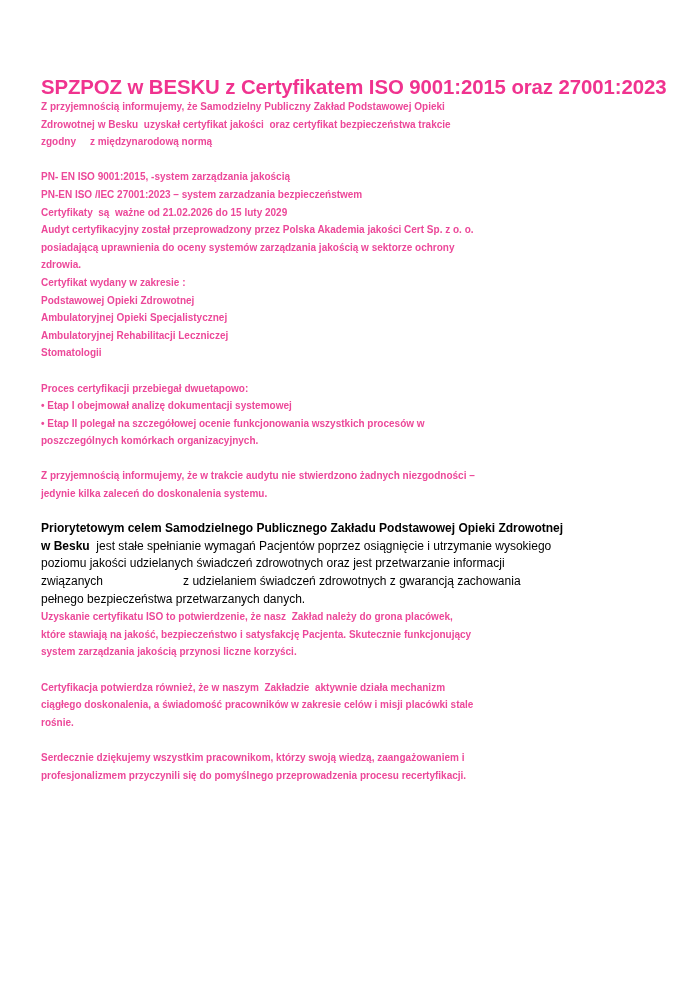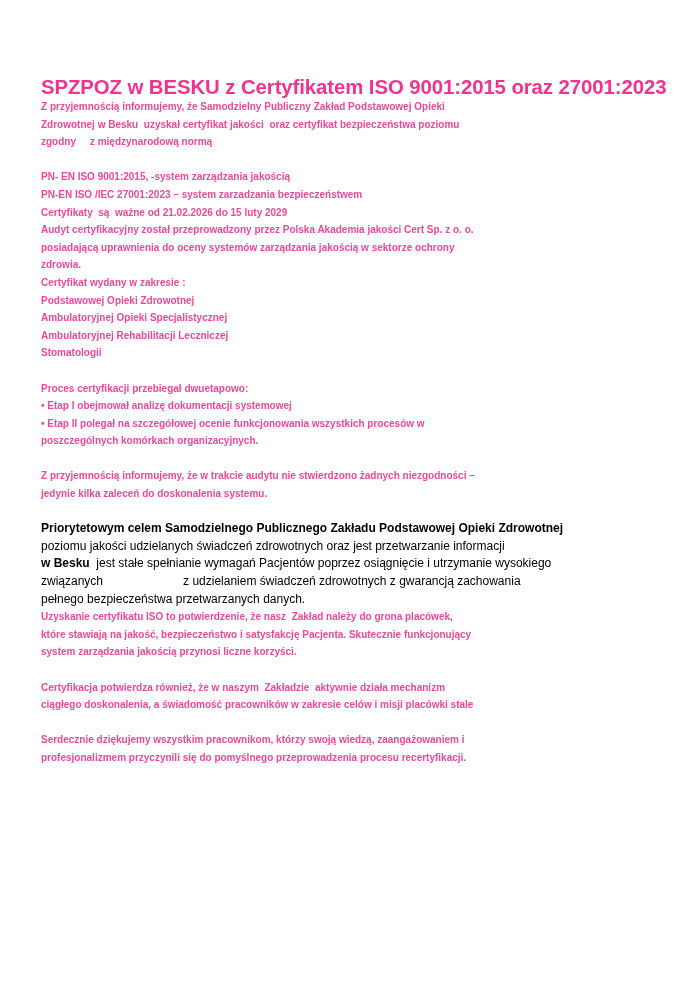--- a/index.html
+++ b/index.html
@@ -13,21 +13,21 @@
     .black b { font-weight: bold; }
   </style>
 </head>
 <body>
 
 <div class="page">
   <div class="title">SPZPOZ  w BESKU  z Certyfikatem ISO 9001:2015 oraz 27001:2023</div>
 
   <div class="gray">
     <span class="line">Z przyjemnością informujemy, że Samodzielny Publiczny Zakład Podstawowej Opieki</span>
-    <span class="line">Zdrowotnej w Besku  uzyskał certyfikat jakości  oraz certyfikat bezpieczeństwa poziomu</span>
+    <span class="line">Zdrowotnej w Besku  uzyskał certyfikat jakości  oraz certyfikat bezpieczeństwa trakcie</span>
     <span class="line">zgodny     z międzynarodową normą</span>
   </div>
 
   <div class="gap"></div>
 
   <div class="gray">
     <span class="line">PN- EN ISO 9001:2015, -system zarządzania jakością</span>
     <span class="line">PN-EN ISO /IEC 27001:2023 – system zarzadzania bezpieczeństwem</span>
     <span class="line">Certyfikaty  są  ważne od 21.02.2026 do 15 luty 2029</span>
     <span class="line">Audyt certyfikacyjny został przeprowadzony przez Polska Akademia jakości Cert Sp. z o. o.</span>
@@ -53,37 +53,38 @@
 
   <div class="gray">
     <span class="line">Z przyjemnością informujemy, że w trakcie audytu nie stwierdzono żadnych niezgodności –</span>
     <span class="line">jedynie kilka zaleceń do doskonalenia systemu.</span>
   </div>
 
   <div class="gap"></div>
 
   <div class="black">
     <span class="line"><b>Priorytetowym celem Samodzielnego Publicznego Zakładu Podstawowej Opieki Zdrowotnej</b></span>
+    <span class="line"><b>w Besku</b><span>  jest stałe spełnianie wymagań Pacjentów poprzez osiągnięcie i utrzymanie wysokiego</span></span>
     <span class="line">poziomu jakości udzielanych świadczeń zdrowotnych oraz jest przetwarzanie informacji</span>
-    <span class="line"><b>w Besku</b><span>  jest stałe spełnianie wymagań Pacjentów poprzez osiągnięcie i utrzymanie wysokiego</span></span>
     <span class="line">związanych                        z udzielaniem świadczeń zdrowotnych z gwarancją zachowania</span>
     <span class="line">pełnego bezpieczeństwa przetwarzanych danych.</span>
   </div>
 
   <div class="gray">
     <span class="line">Uzyskanie certyfikatu ISO to potwierdzenie, że nasz  Zakład należy do grona placówek,</span>
     <span class="line">które stawiają na jakość, bezpieczeństwo i satysfakcję Pacjenta. Skutecznie funkcjonujący</span>
     <span class="line">system zarządzania jakością przynosi liczne korzyści.</span>
   </div>
 
   <div class="gap"></div>
 
   <div class="gray">
     <span class="line">Certyfikacja potwierdza również, że w naszym  Zakładzie  aktywnie działa mechanizm</span>
     <span class="line">ciągłego doskonalenia, a świadomość pracowników w zakresie celów i misji placówki stale</span>
+    <span class="line">rośnie.</span>
   </div>
 
   <div class="gap"></div>
 
   <div class="gray">
     <span class="line">Serdecznie dziękujemy wszystkim pracownikom, którzy swoją wiedzą, zaangażowaniem i</span>
     <span class="line">profesjonalizmem przyczynili się do pomyślnego przeprowadzenia procesu recertyfikacji.</span>
   </div>
 </div>
 

